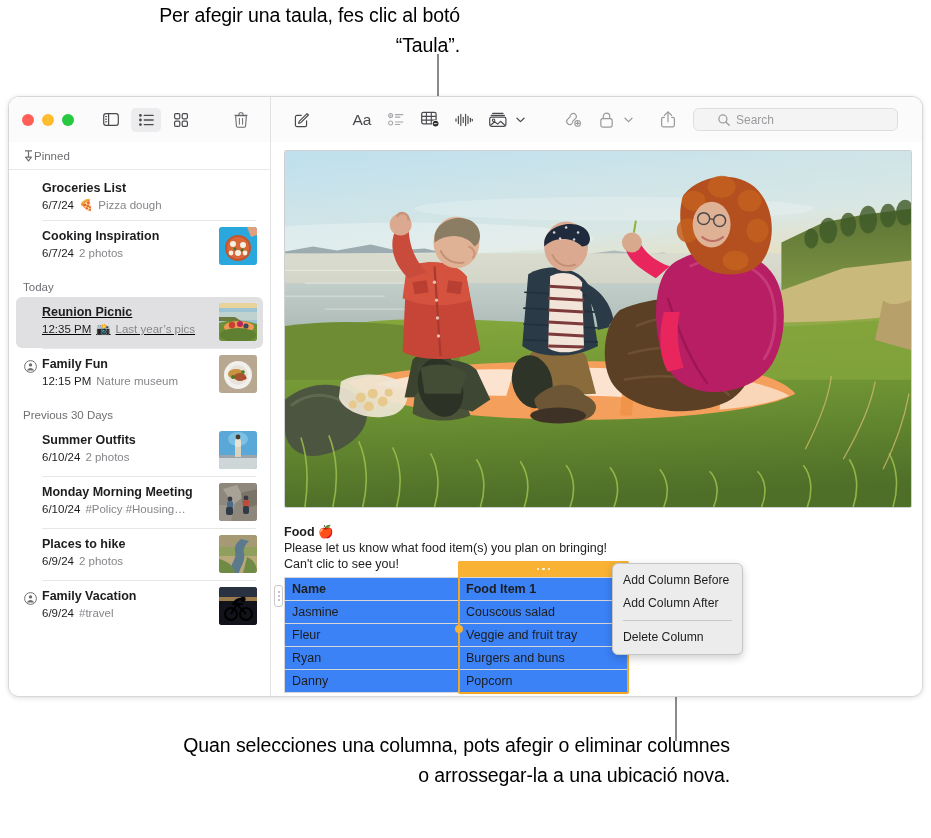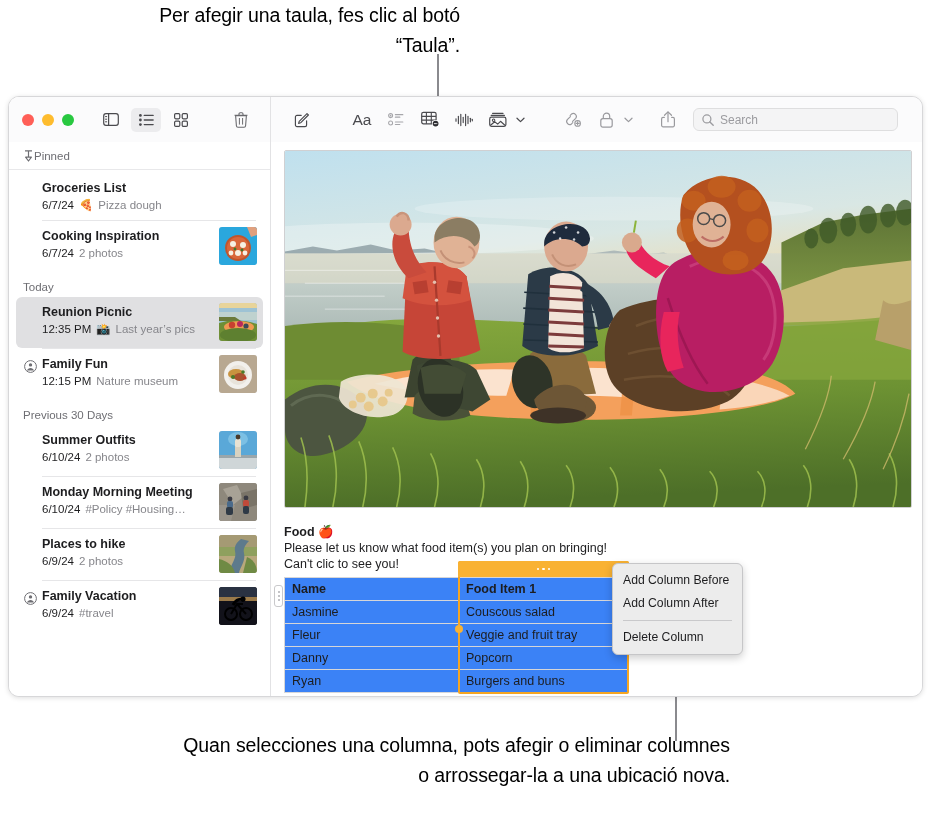--- a/index.html
+++ b/index.html
@@ -85,21 +85,21 @@
     font-size: 11.5px; color: #6e6e73;
     padding: 9px 0 4px 14px; font-weight: 400;
   }
   .note-row {
     position: relative;
     margin: 0 7px; padding: 6px 6px 7px 26px;
     border-radius: 6px;
     display: flex; align-items: flex-start; gap: 8px;
     min-height: 44px;
   }
-  .note-row.selected { background: #e0e0e2; }
+  .note-row.selected { background: #e0e0e2; text-decoration: underline; }
   .note-sep {
     height: 1px; background: #e6e6e8;
     margin-left: 33px; margin-right: 14px;
   }
   .note-main { flex: 1; min-width: 0; padding-top: 1px; }
   .note-title {
     font-size: 12.5px; font-weight: bold; color: #1d1d1f;
     white-space: nowrap; overflow: hidden; text-overflow: ellipsis;
     line-height: 16px;
   }
@@ -135,21 +135,21 @@
   }
   .mt-gap-1 { width: 26px; }
   .mt-gap-2 { width: 18px; }
   .mt-gap-3 { width: 30px; }
   .chev { margin-left: 1px; }
   #search-field {
     width: 205px; height: 23px; margin-left: 8px;
     border: 1px solid #dededf; border-radius: 6px;
     background: #f4f4f5;
     display: flex; align-items: center; gap: 6px;
-    padding: 0 8px;
+    padding: 0 24px;
   }
   #search-placeholder { font-size: 12px; color: #9b9b9f; }
 
   #note-body {
     flex: 1; background: #fff; overflow: hidden;
     padding: 8px 12px 0 13px;
     position: relative;
   }
 
   
@@ -804,26 +804,26 @@
                 </tr>
                 <tr>
                   <td class="c0">Jasmine</td>
                   <td class="c1">Couscous salad</td>
                 </tr>
                 <tr>
                   <td class="c0">Fleur</td>
                   <td class="c1">Veggie and fruit tray</td>
                 </tr>
                 <tr>
+                  <td class="c0">Ryan</td>
+                  <td class="c1">Burgers and buns</td>
+                </tr>
+                <tr>
                   <td class="c0">Danny</td>
                   <td class="c1">Popcorn</td>
-                </tr>
-                <tr>
-                  <td class="c0">Ryan</td>
-                  <td class="c1">Burgers and buns</td>
                 </tr>
               </tbody>
           </table>
 
           <div id="col-select">
             <div id="col-tab">
               <span id="col-dots">
                   <i></i>
                   <i></i>
                   <i></i>

